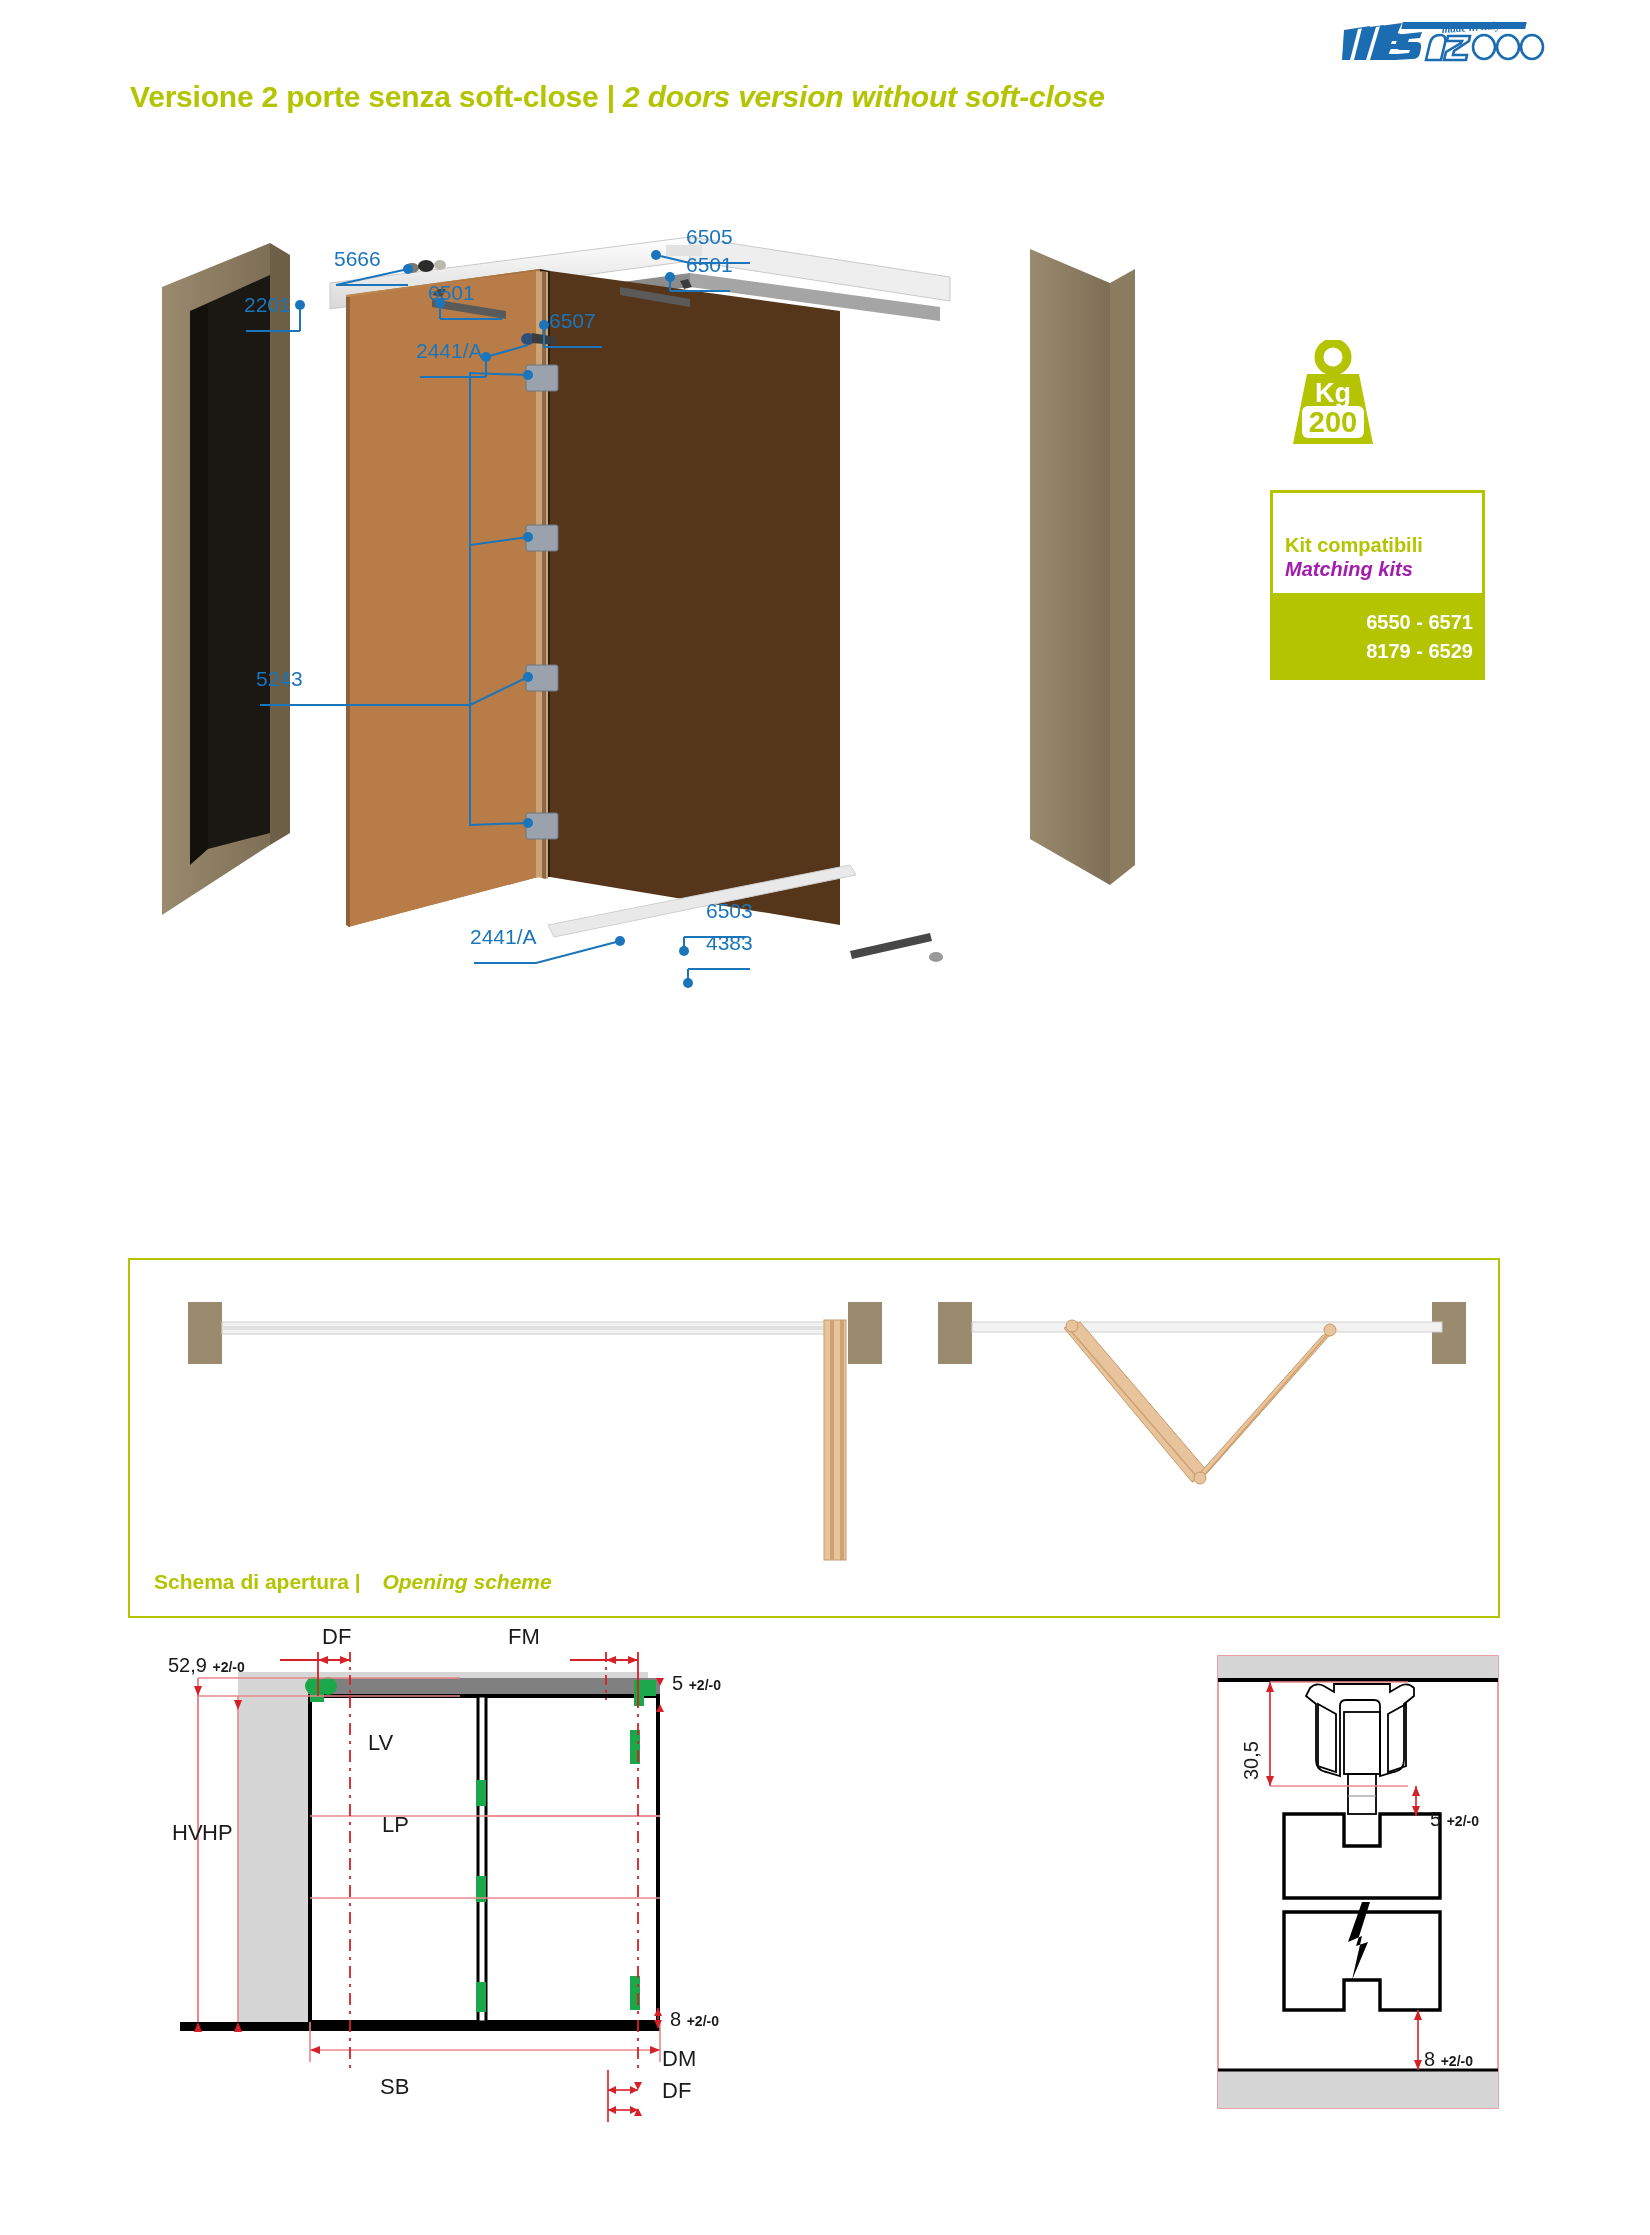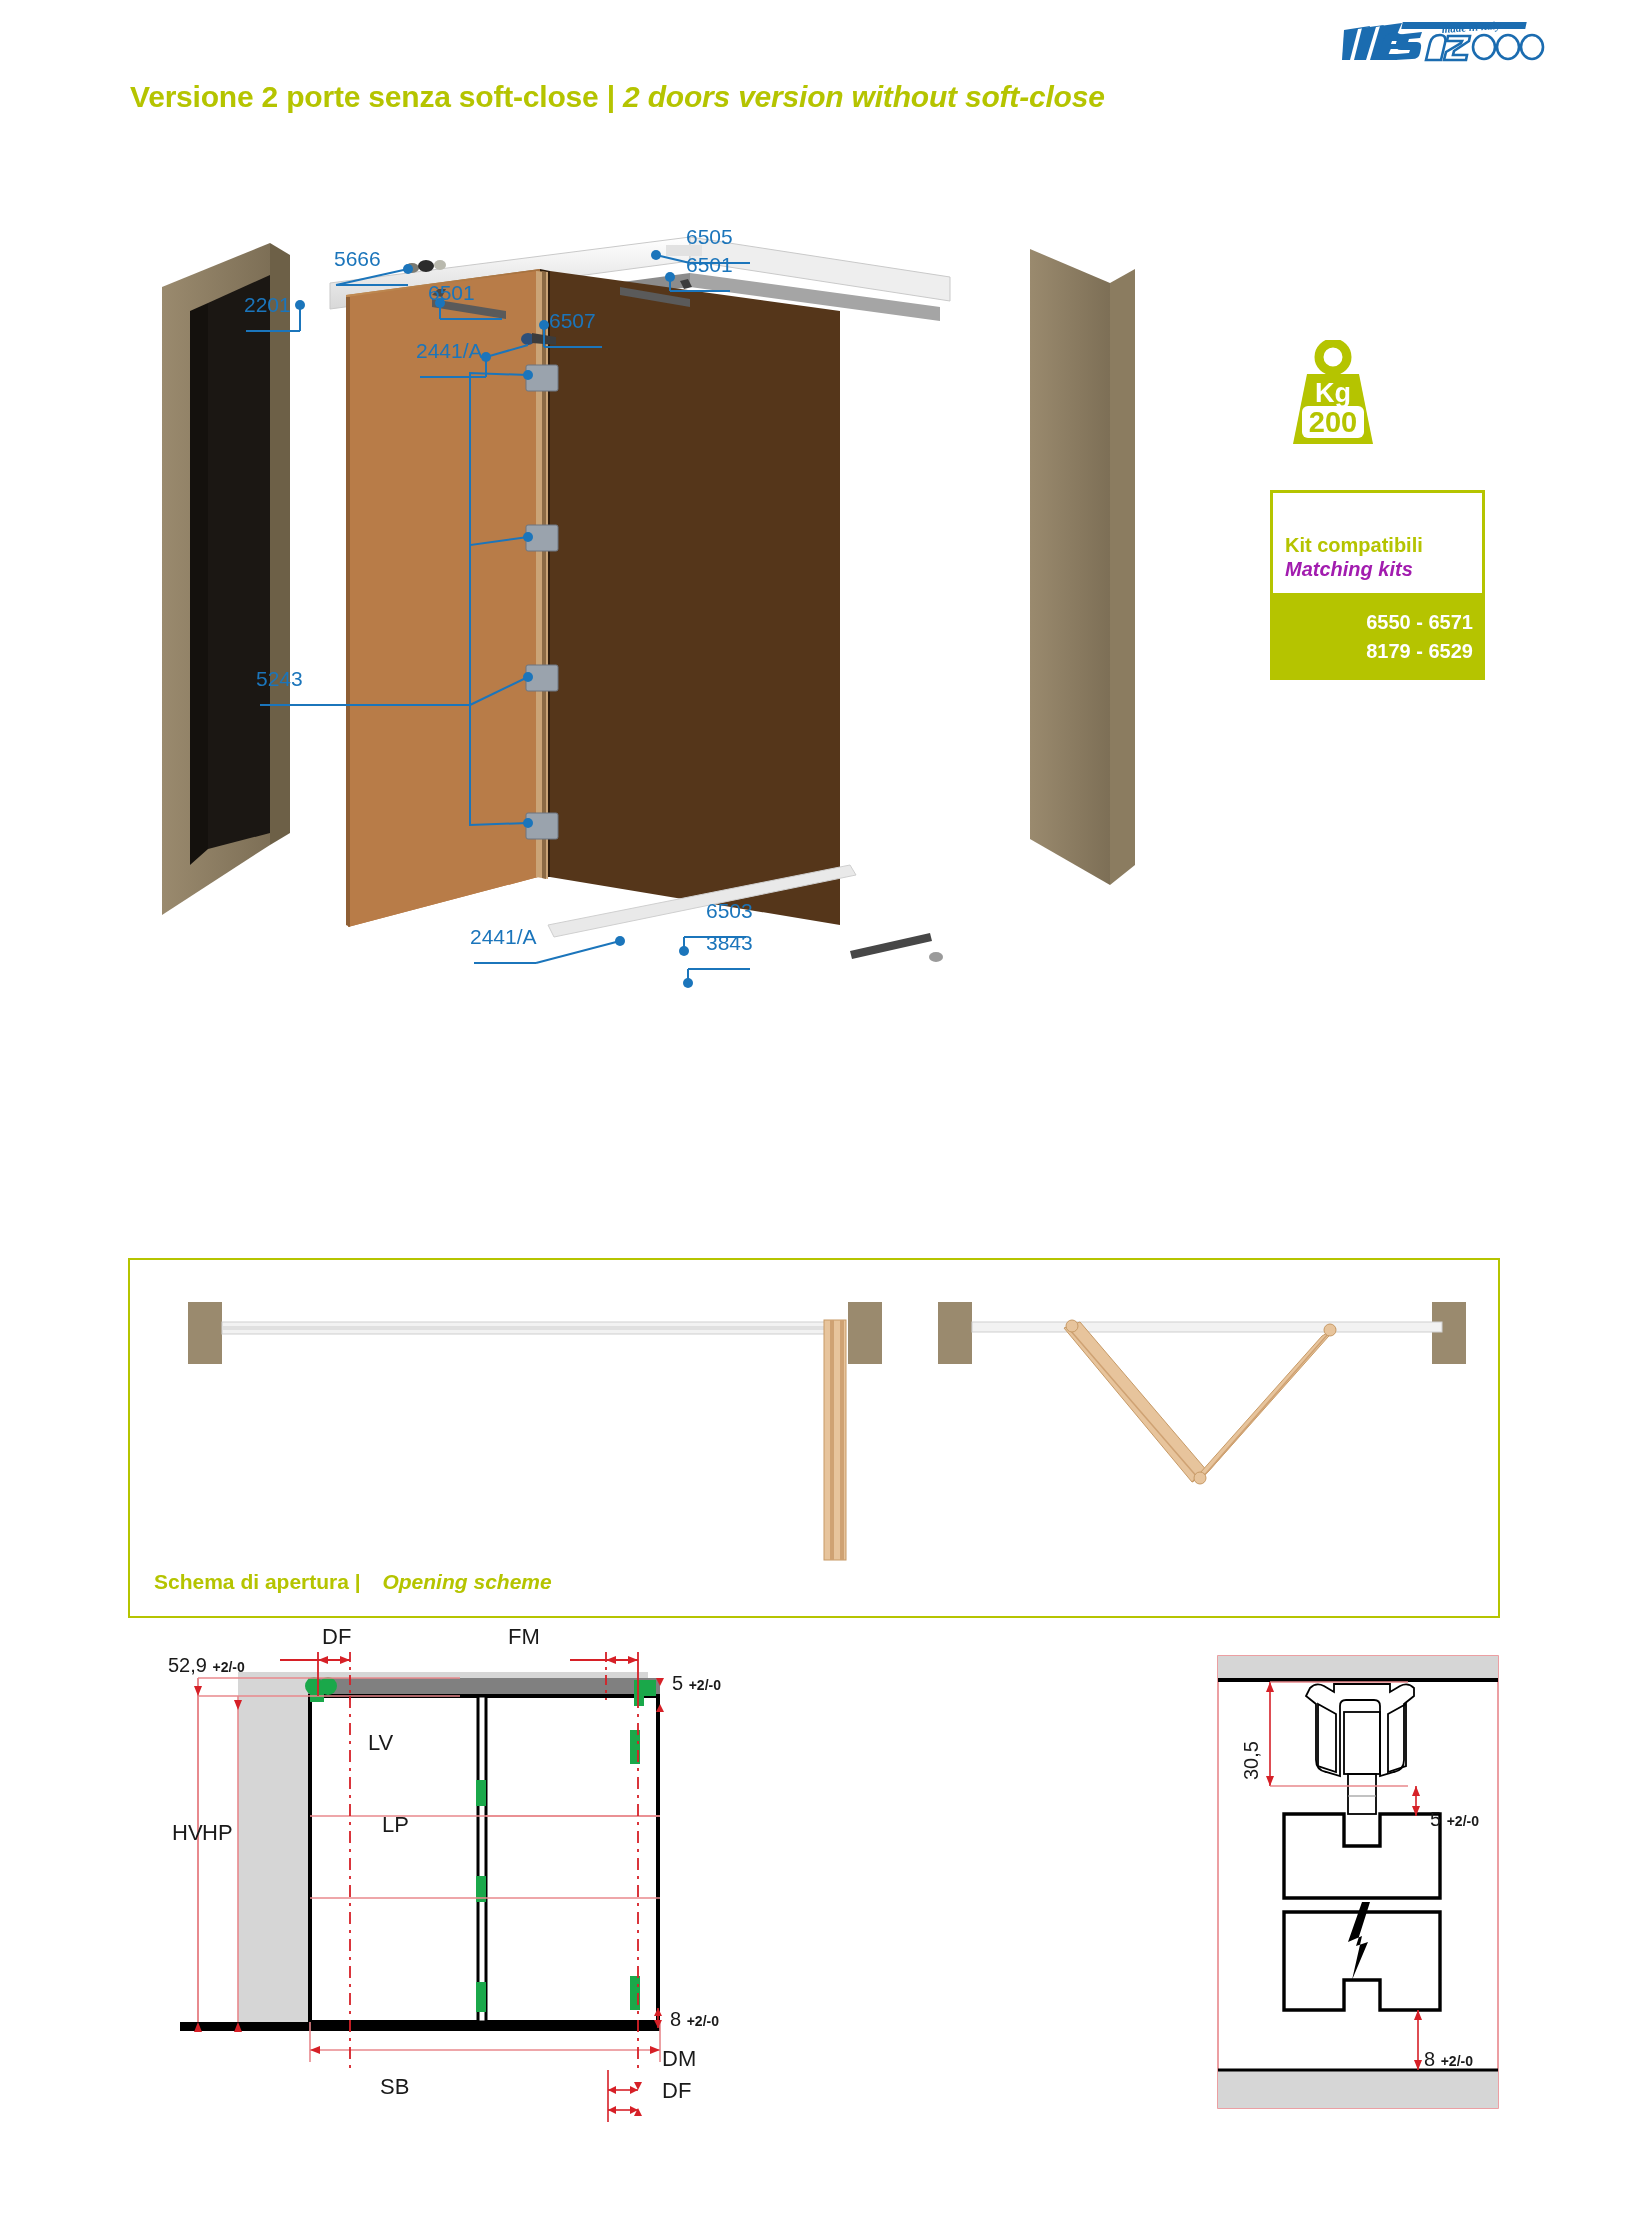--- a/index.html
+++ b/index.html
@@ -249,21 +249,21 @@
     <div class="cal" style="left:184px; top:22px;">5666</div>
     <div class="cal" style="left:278px; top:56px;">6501</div>
     <div class="cal" style="left:536px; top:0px;">6505</div>
     <div class="cal" style="left:536px; top:28px;">6501</div>
     <div class="cal" style="left:399px; top:84px;">6507</div>
     <div class="cal" style="left:266px; top:114px;">2441/A</div>
     <div class="cal" style="left:94px; top:68px;">2201</div>
     <div class="cal" style="left:106px; top:442px;">5243</div>
     <div class="cal" style="left:320px; top:700px;">2441/A</div>
     <div class="cal" style="left:556px; top:674px;">6503</div>
-    <div class="cal" style="left:556px; top:706px;">3843</div>
+    <div class="cal" style="left:556px; top:706px;">4383</div>
   </div>
 
   <div class="kg-badge">
     <svg viewBox="0 0 100 110" width="100" height="110">
       <circle cx="50" cy="17" r="14" fill="none" stroke="#b5c400" stroke-width="9"></circle>
       <path d="M24 34 L76 34 L90 104 L10 104 Z" fill="#b5c400"></path>
       <text x="50" y="62" text-anchor="middle" font-family="'Liberation Sans', sans-serif" font-size="27" font-weight="bold" fill="#ffffff">Kg</text>
       <rect x="19" y="66" width="62" height="32" rx="6" fill="#ffffff"></rect>
       <text x="50" y="92" text-anchor="middle" font-family="'Liberation Sans', sans-serif" font-size="29" font-weight="bold" fill="#b5c400">200</text>
     </svg>

